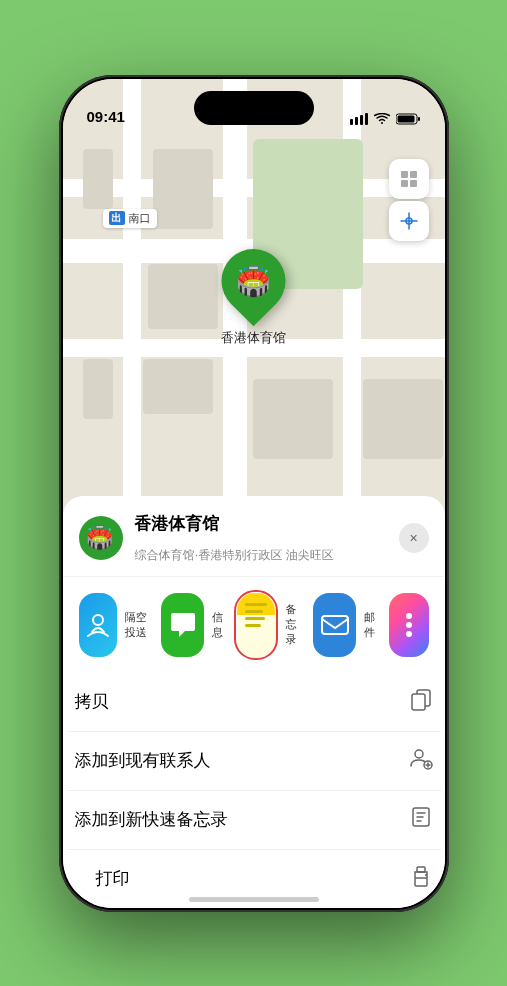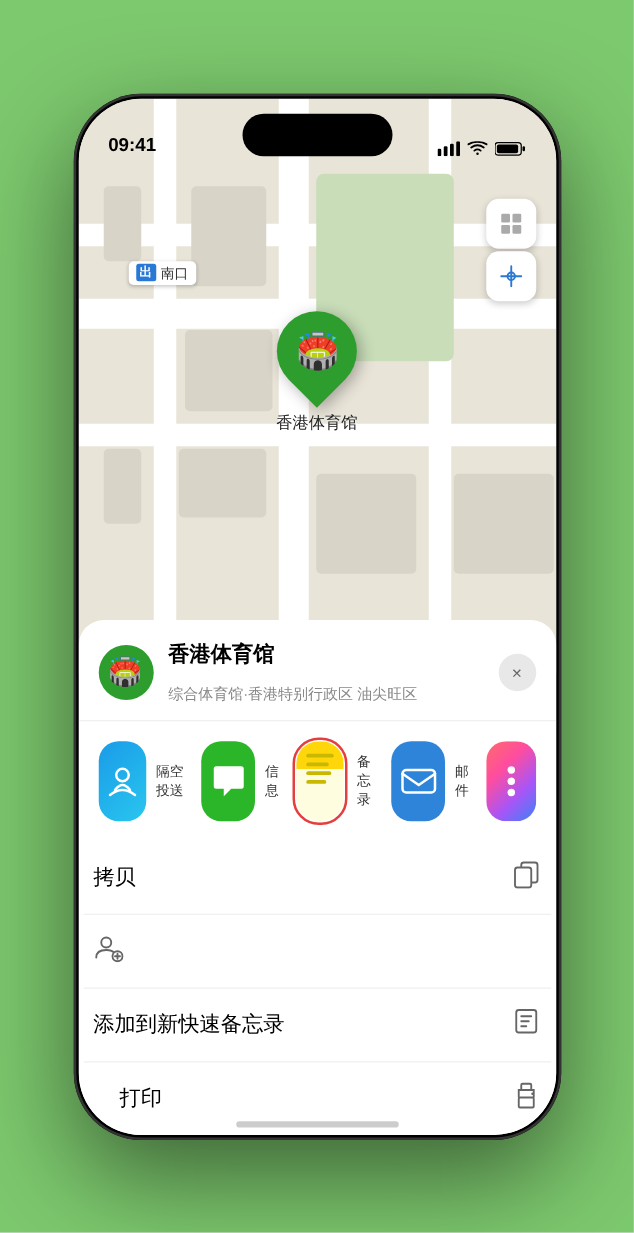--- a/index.html
+++ b/index.html
@@ -477,20 +477,21 @@
           <span class="action-icon">
             <svg width="24" height="24" viewBox="0 0 24 24" fill="none">
               <rect x="8" y="3" width="13" height="16" rx="2" stroke="#666" stroke-width="1.5" fill="none"></rect>
               <rect x="3" y="7" width="13" height="16" rx="2" stroke="#666" stroke-width="1.5" fill="white"></rect>
             </svg>
           </span>
         </div>
 
 
         <div class="action-item">
+          <span class="action-text">添加到现有联系人</span>
           <span class="action-icon">
             <svg width="24" height="24" viewBox="0 0 24 24" fill="none">
               <circle cx="10" cy="8" r="4" stroke="#666" stroke-width="1.5" fill="none"></circle>
               <path d="M2 20 Q2 14 10 14 Q15 14 17 17" stroke="#666" stroke-width="1.5" fill="none" stroke-linecap="round"></path>
               <circle cx="19" cy="19" r="4" stroke="#666" stroke-width="1.5" fill="white"></circle>
               <path d="M19 17 L19 21 M17 19 L21 19" stroke="#666" stroke-width="1.5" stroke-linecap="round"></path>
             </svg>
           </span>
         </div>
 

